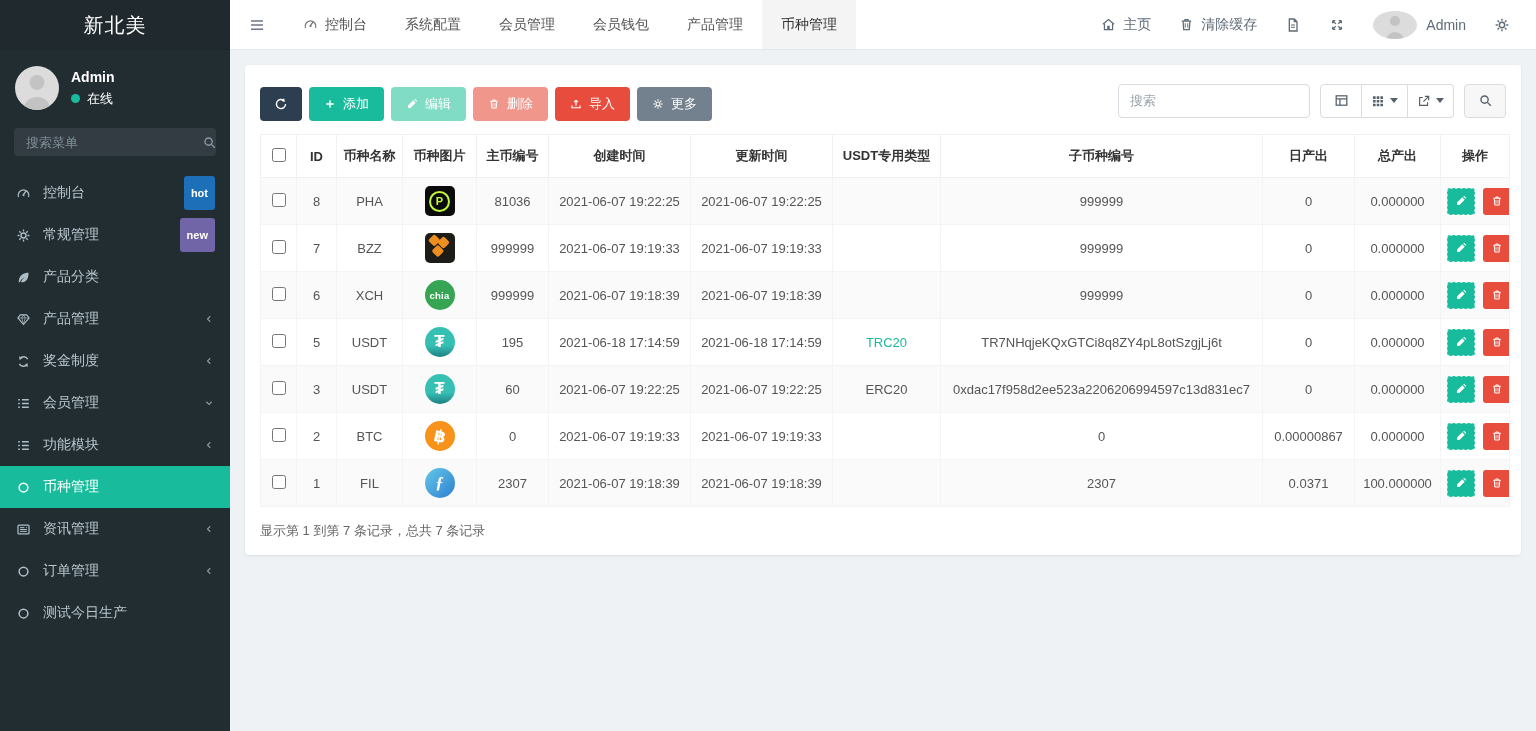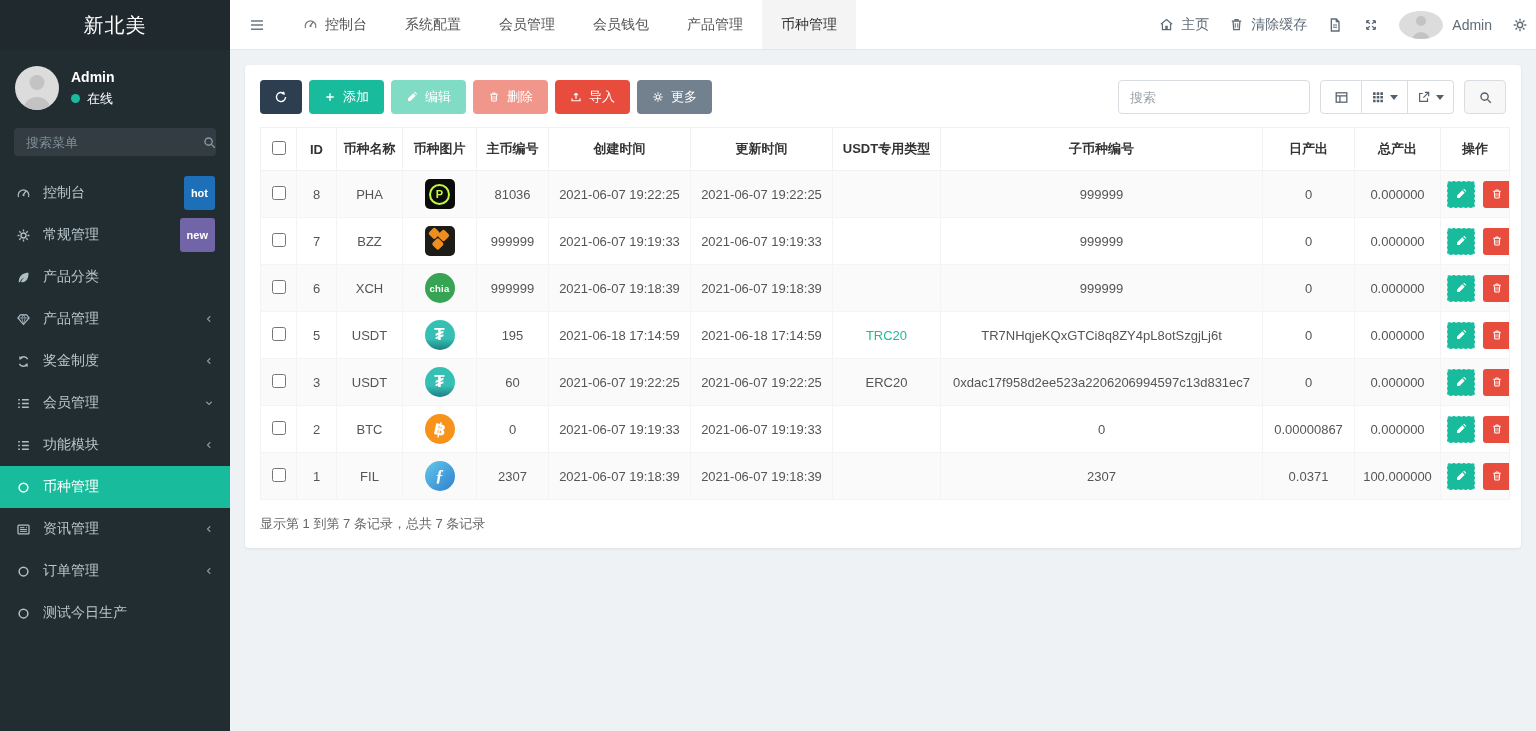--- a/index.html
+++ b/index.html
@@ -35,33 +35,33 @@
   .chev { margin-left:auto; color:#8d9aa1; }
 
   
   .main { flex:1; display:flex; flex-direction:column; min-width:0; }
   .navbar { height:50px; background:#fff; border-bottom:1px solid #e4e7ea; display:flex; align-items:stretch; flex:0 0 50px; }
   .hamburger { display:flex; align-items:center; padding:0 18px; color:#6b7785; cursor:pointer; }
   .tabs { display:flex; }
   .tab { display:flex; align-items:center; gap:7px; padding:0 19px; color:#555; font-size:14px; cursor:pointer; }
   .tab .ti { color:#777; }
   .tab.active { background:#f4f4f4; color:#333; }
-  .nav-right { margin-left:auto; display:flex; align-items:center; gap:20px; padding-right:8px; color:#5f6b77; }
+  .nav-right { margin-left:auto; display:flex; align-items:center; gap:28px; padding-right:26px; color:#5f6b77; }
   .nav-link { display:flex; align-items:center; gap:7px; font-size:14px; color:#5f6b77; cursor:pointer; }
   .nav-user { display:flex; align-items:center; gap:9px; cursor:pointer; }
   .nav-avatar { width:28px; height:28px; }
   .nav-avatar::before { width:10px; height:10px; top:5px; }
   .nav-avatar::after { width:18px; height:11px; }
 
   .content { flex:1; padding:15px; overflow:hidden; }
   .panel { background:#fff; border-radius:4px; box-shadow:0 1px 3px rgba(0,0,0,.07); padding:15px; }
 
   
   .toolbar { display:flex; align-items:center; margin-bottom:13px; }
-  .btn { height:34px; border:none; border-radius:4px; color:#fff; font-size:13px; font-family:inherit; display:inline-flex; align-items:center; gap:7px; padding:0 15px; margin-right:7px; cursor:pointer; }
+  .btn { height:34px; border:none; border-radius:4px; color:#fff; font-size:13px; font-family:inherit; display:inline-flex; align-items:center; gap:7px; padding:0 15px; margin-right:7px; cursor:pointer;margin-top:7px; }
   .btn-refresh { background:#2c3e50; padding:0 14px; }
   .btn-add { background:#18bc9c; }
   .btn-edit { background:#80dcc5; cursor:default; }
   .btn-del { background:#f0968b; cursor:default; }
   .btn-import { background:#e74c3c; }
   .btn-more { background:#73808e; }
   .toolbar-right { margin-left:auto; display:flex; align-items:center; }
   .search-input { width:192px; height:34px; border:1px solid #d9dde1; border-radius:4px; padding:0 11px; font-size:13px; color:#555; outline:none; font-family:inherit; }
   .search-input::placeholder { color:#9aa3ab; }
   .btn-group { display:flex; margin-left:10px; }

